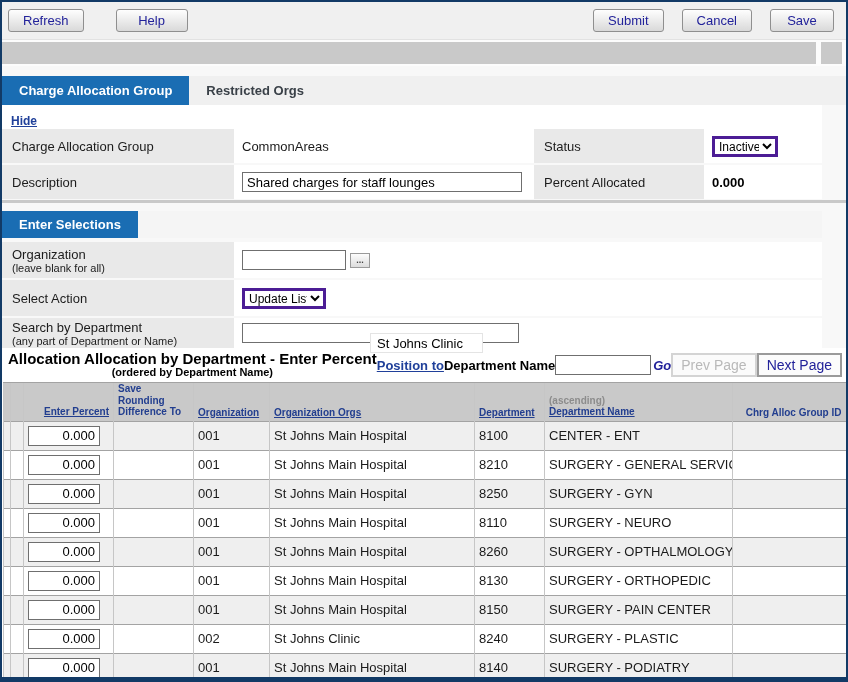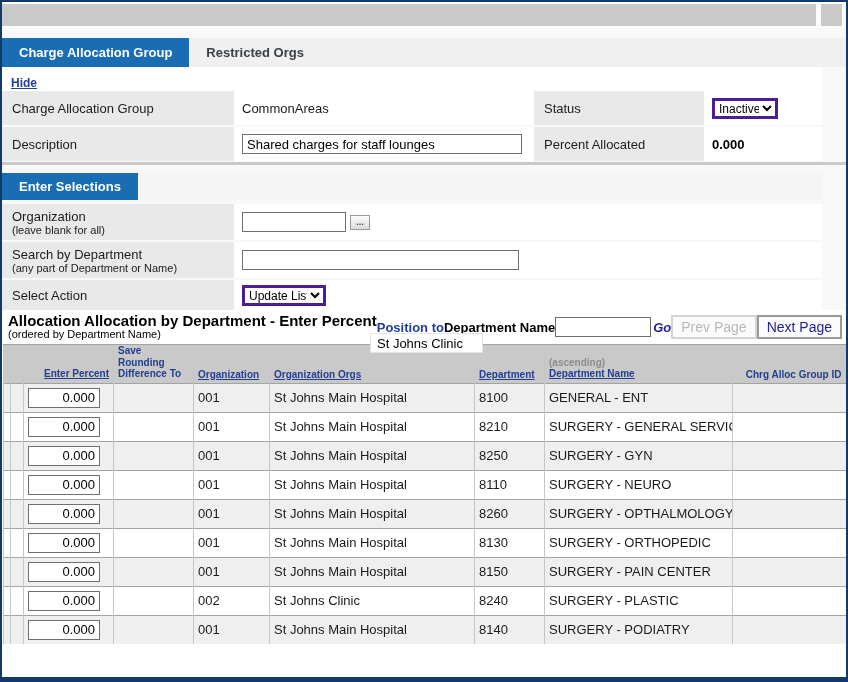--- a/index.html
+++ b/index.html
@@ -99,21 +99,21 @@
     color:#444; font-size: 9px; line-height: 11px; font-weight:bold; cursor:pointer;
   }
 
   
   .table-title-row {
     display:flex; align-items:center; background:#ffffff;
     height: 34px; padding: 0 4px 0 6px; position: relative;
   }
   .tt-left { line-height: 1.05; }
   .tt-title { font-size: 15px; font-weight: bold; color:#000; }
-  .tt-sub { font-size: 11px; font-weight: normal; color:#000; }
+  .tt-sub { font-size: 11px; font-weight: bold; color:#000;text-align:center; }
   .tt-right { margin-left:auto; display:flex; align-items:center; }
   .pos-label { font-size: 13px; font-weight: bold; color:#000; }
   .go-link { color:#22229a; font-weight:bold; font-style:italic; font-size:13px; cursor:pointer; margin-left:2px; }
   .page-btn {
     height: 24px; padding: 0 8px; font-size: 14px;
     border: 2px solid #9a9a9a; background:#fbfbfb; color:#22229a;
     font-family:"Liberation Sans", sans-serif; cursor:pointer;
   }
   .page-btn.disabled { color:#b9b9b9; border-color:#d4d4d4; cursor:default; }
 
@@ -157,20 +157,29 @@
     font-size: 13px; color: #000;
     display:flex; align-items:center; padding-left: 6px;
     z-index: 50;
   }
 </style>
 </head>
 <body>
 
 <div class="page">
 
+  <div class="toolbar">
+    <button class="btn wide">Refresh</button>
+    <div class="gap"></div>
+    <button class="btn wide">Help</button>
+    <div class="spacer"></div>
+    <button class="btn">Submit</button>
+    <button class="btn">Cancel</button>
+    <button class="btn">Save</button>
+  </div>
 
   <div class="hscroll">
     <div class="thumb"></div>
     <div class="corner"></div>
   </div>
   <div class="pad-strip"></div>
 
   <div class="tabs">
     <div class="tab-active">Charge Allocation Group</div>
     <div class="tab-inactive">Restricted Orgs</div>
@@ -212,34 +221,34 @@
         <div class="lbl-cell w232">
           <span>Organization</span>
           <span class="hint">(leave blank for all)</span>
         </div>
         <div class="val-cell flexfill">
           <input type="text" style="width: 104px;" value="">
           <button class="dots-btn">...</button>
         </div>
       </div>
       <div class="sel-row">
+        <div class="lbl-cell w232">Select Action</div>
+        <div class="val-cell flexfill">
+          <select style="width:84px;">
+            <option>Update List</option>
+          </select>
+        </div>
+      </div>
+      <div class="sel-row">
         <div class="lbl-cell w232">
           <span>Search by Department</span>
           <span class="hint">(any part of Department or Name)</span>
         </div>
         <div class="val-cell flexfill">
           <input type="text" style="width: 277px;" value="">
-        </div>
-      </div>
-      <div class="sel-row">
-        <div class="lbl-cell w232">Select Action</div>
-        <div class="val-cell flexfill">
-          <select style="width:84px;">
-            <option>Update List</option>
-          </select>
         </div>
       </div>
     </div>
   </div>
 
   <div class="tooltip">St Johns Clinic</div>
 
   <div class="table-title-row">
     <div class="tt-left">
       <div class="tt-title">Allocation Allocation by Department - Enter Percent</div>
@@ -289,21 +298,21 @@
         <tr class="odd">
       <td></td>
       <td></td>
       <td class="l">
         <input type="text" class="pct-input" value="0.000" style="">
       </td>
       <td></td>
       <td class="l">001</td>
       <td class="l">St Johns Main Hospital</td>
       <td class="l">8100</td>
-      <td class="l">GENERAL - ENT</td>
+      <td class="l">CENTER - ENT</td>
       <td></td>
     </tr>
         <tr class="even">
       <td></td>
       <td></td>
       <td class="l">
         <input type="text" class="pct-input" value="0.000" style="">
       </td>
       <td></td>
       <td class="l">001</td>

